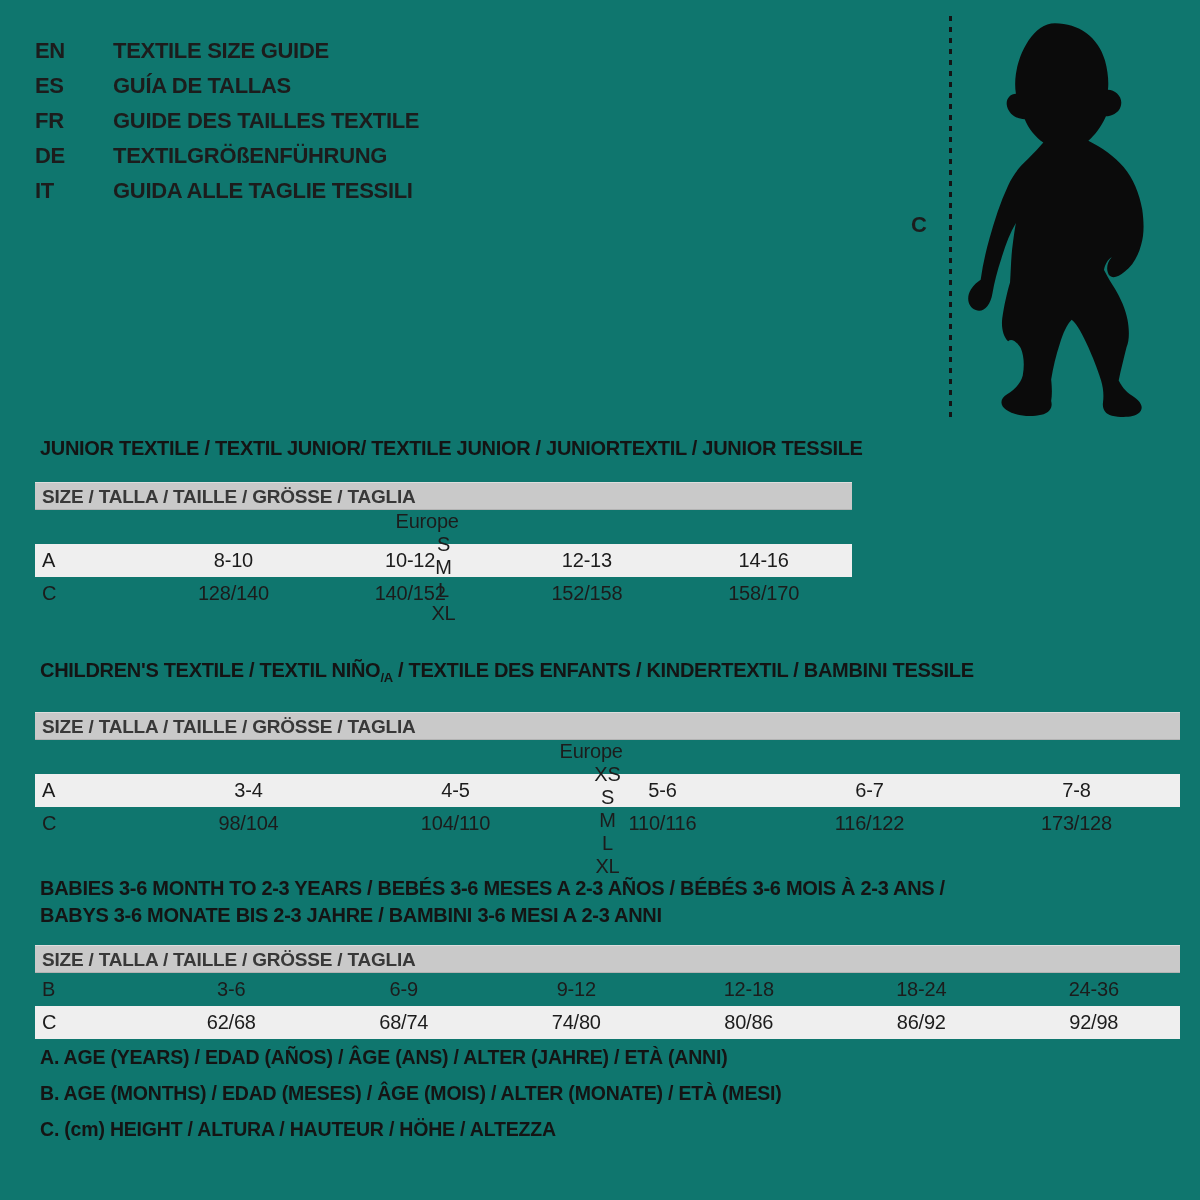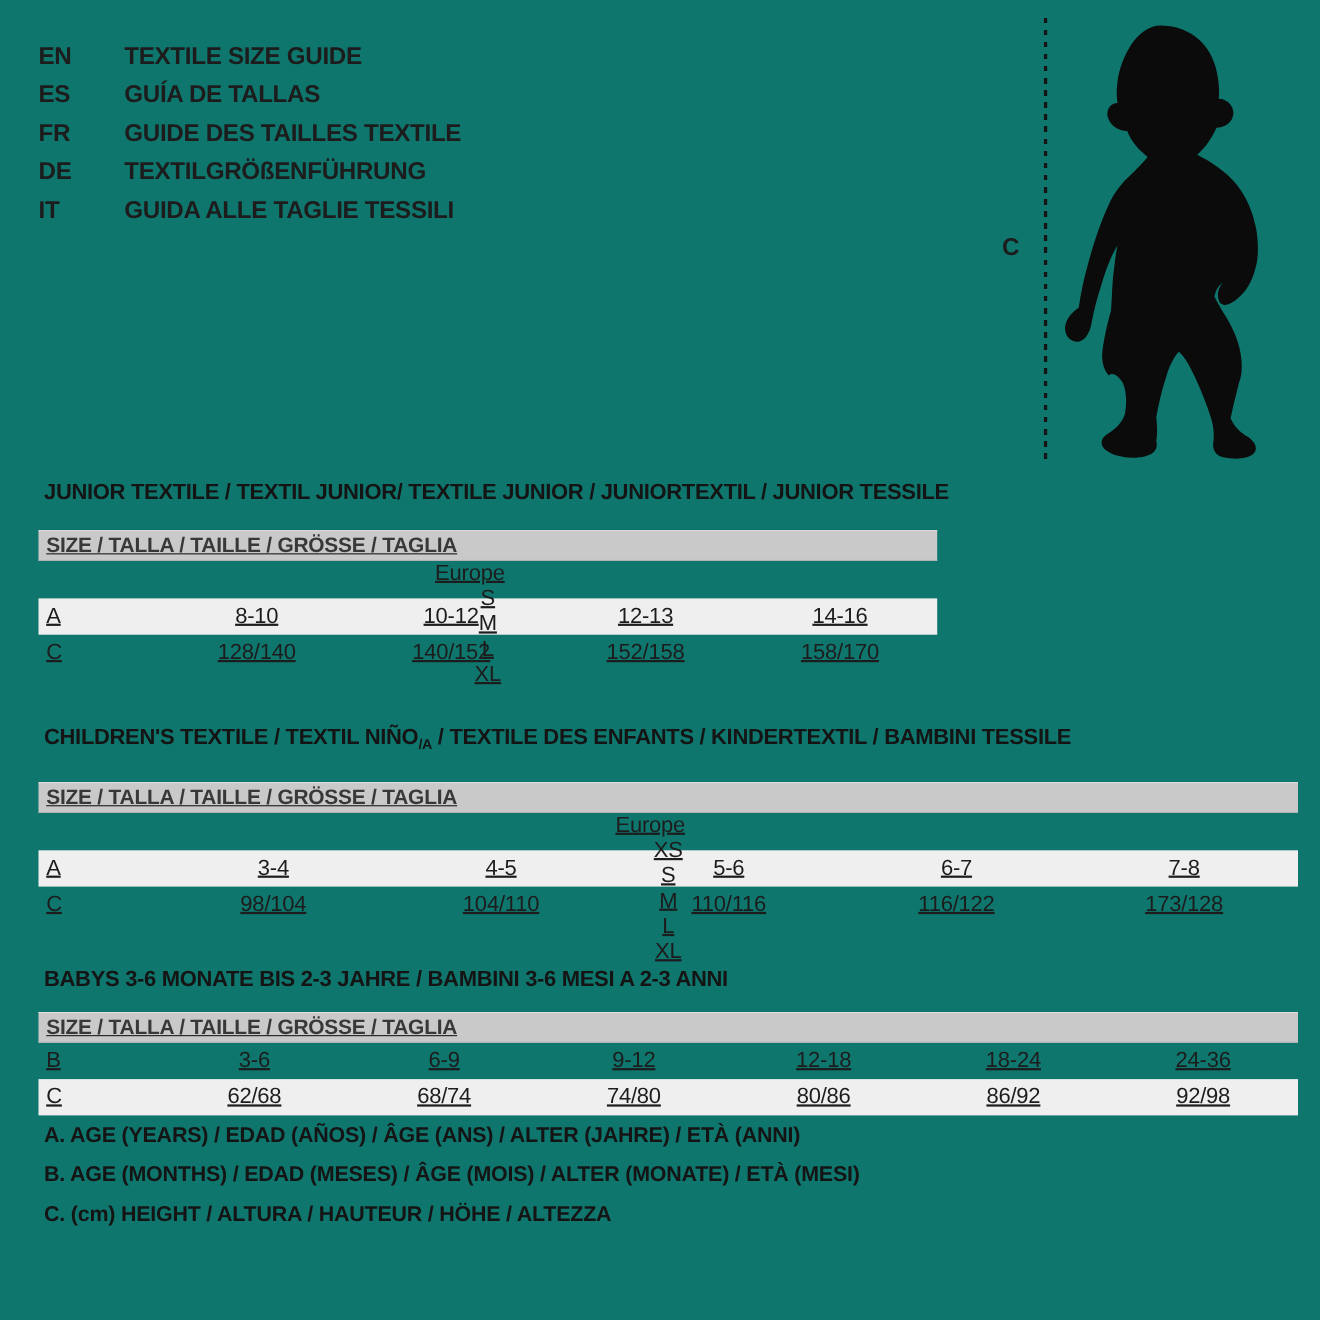--- a/index.html
+++ b/index.html
@@ -25,21 +25,21 @@
   .toddler { position:absolute; left:62px; top:8px; }
   
   .section-heading {
     font-weight:bold; font-size:20px; letter-spacing:-0.3px; color:#141414;
     padding-left:5px; white-space:nowrap; line-height:24px;
   }
   .s1 { margin-top:228px; }
   .s2 { margin-top:48px; }
   .s3 { margin-top:36px; }
   .heading-sub { font-size:13px; vertical-align:sub; }
-  .size-table { margin-top:22px;text-decoration:underline; }
+  .size-table { margin-top:22px; }
   .size-table.tight { margin-top:14px; }
   .w-narrow { width:817px; }
   .w-wide   { width:1145px; }
   .size-bar {
     height:28px; line-height:27px; background:#c9c9c9;
     border-top:1px solid #dedede; border-bottom:1px solid #b3b3b3;
     font-weight:bold; font-size:19px; letter-spacing:-0.2px; color:#383838;
     padding-left:7px; white-space:nowrap;
   }
   .t-row { display:flex; align-items:center; height:33px; font-size:20px; letter-spacing:-0.2px; }
@@ -194,20 +194,21 @@
         <span class="cell">98/104</span>
         <span class="cell">104/110</span>
         <span class="cell">110/116</span>
         <span class="cell">116/122</span>
         <span class="cell">173/128</span>
       </div>
     </div>
   </div>
 
   <div class="section s3">
+    <div class="section-heading">BABIES 3-6 MONTH TO 2-3 YEARS / BEBÉS 3-6 MESES A 2-3 AÑOS / BÉBÉS 3-6 MOIS À 2-3 ANS /</div>
     <div class="section-heading" style="line-height:31px;">BABYS 3-6 MONATE BIS 2-3 JAHRE / BAMBINI 3-6 MESI A 2-3 ANNI</div>
     <div class="size-table tight w-wide">
       <div class="size-bar">SIZE / TALLA / TAILLE / GRÖSSE / TAGLIA</div>
       <div class="t-row">
         <span class="lbl">B</span>
         <span class="cell">3-6</span>
         <span class="cell">6-9</span>
         <span class="cell">9-12</span>
         <span class="cell">12-18</span>
         <span class="cell">18-24</span>

